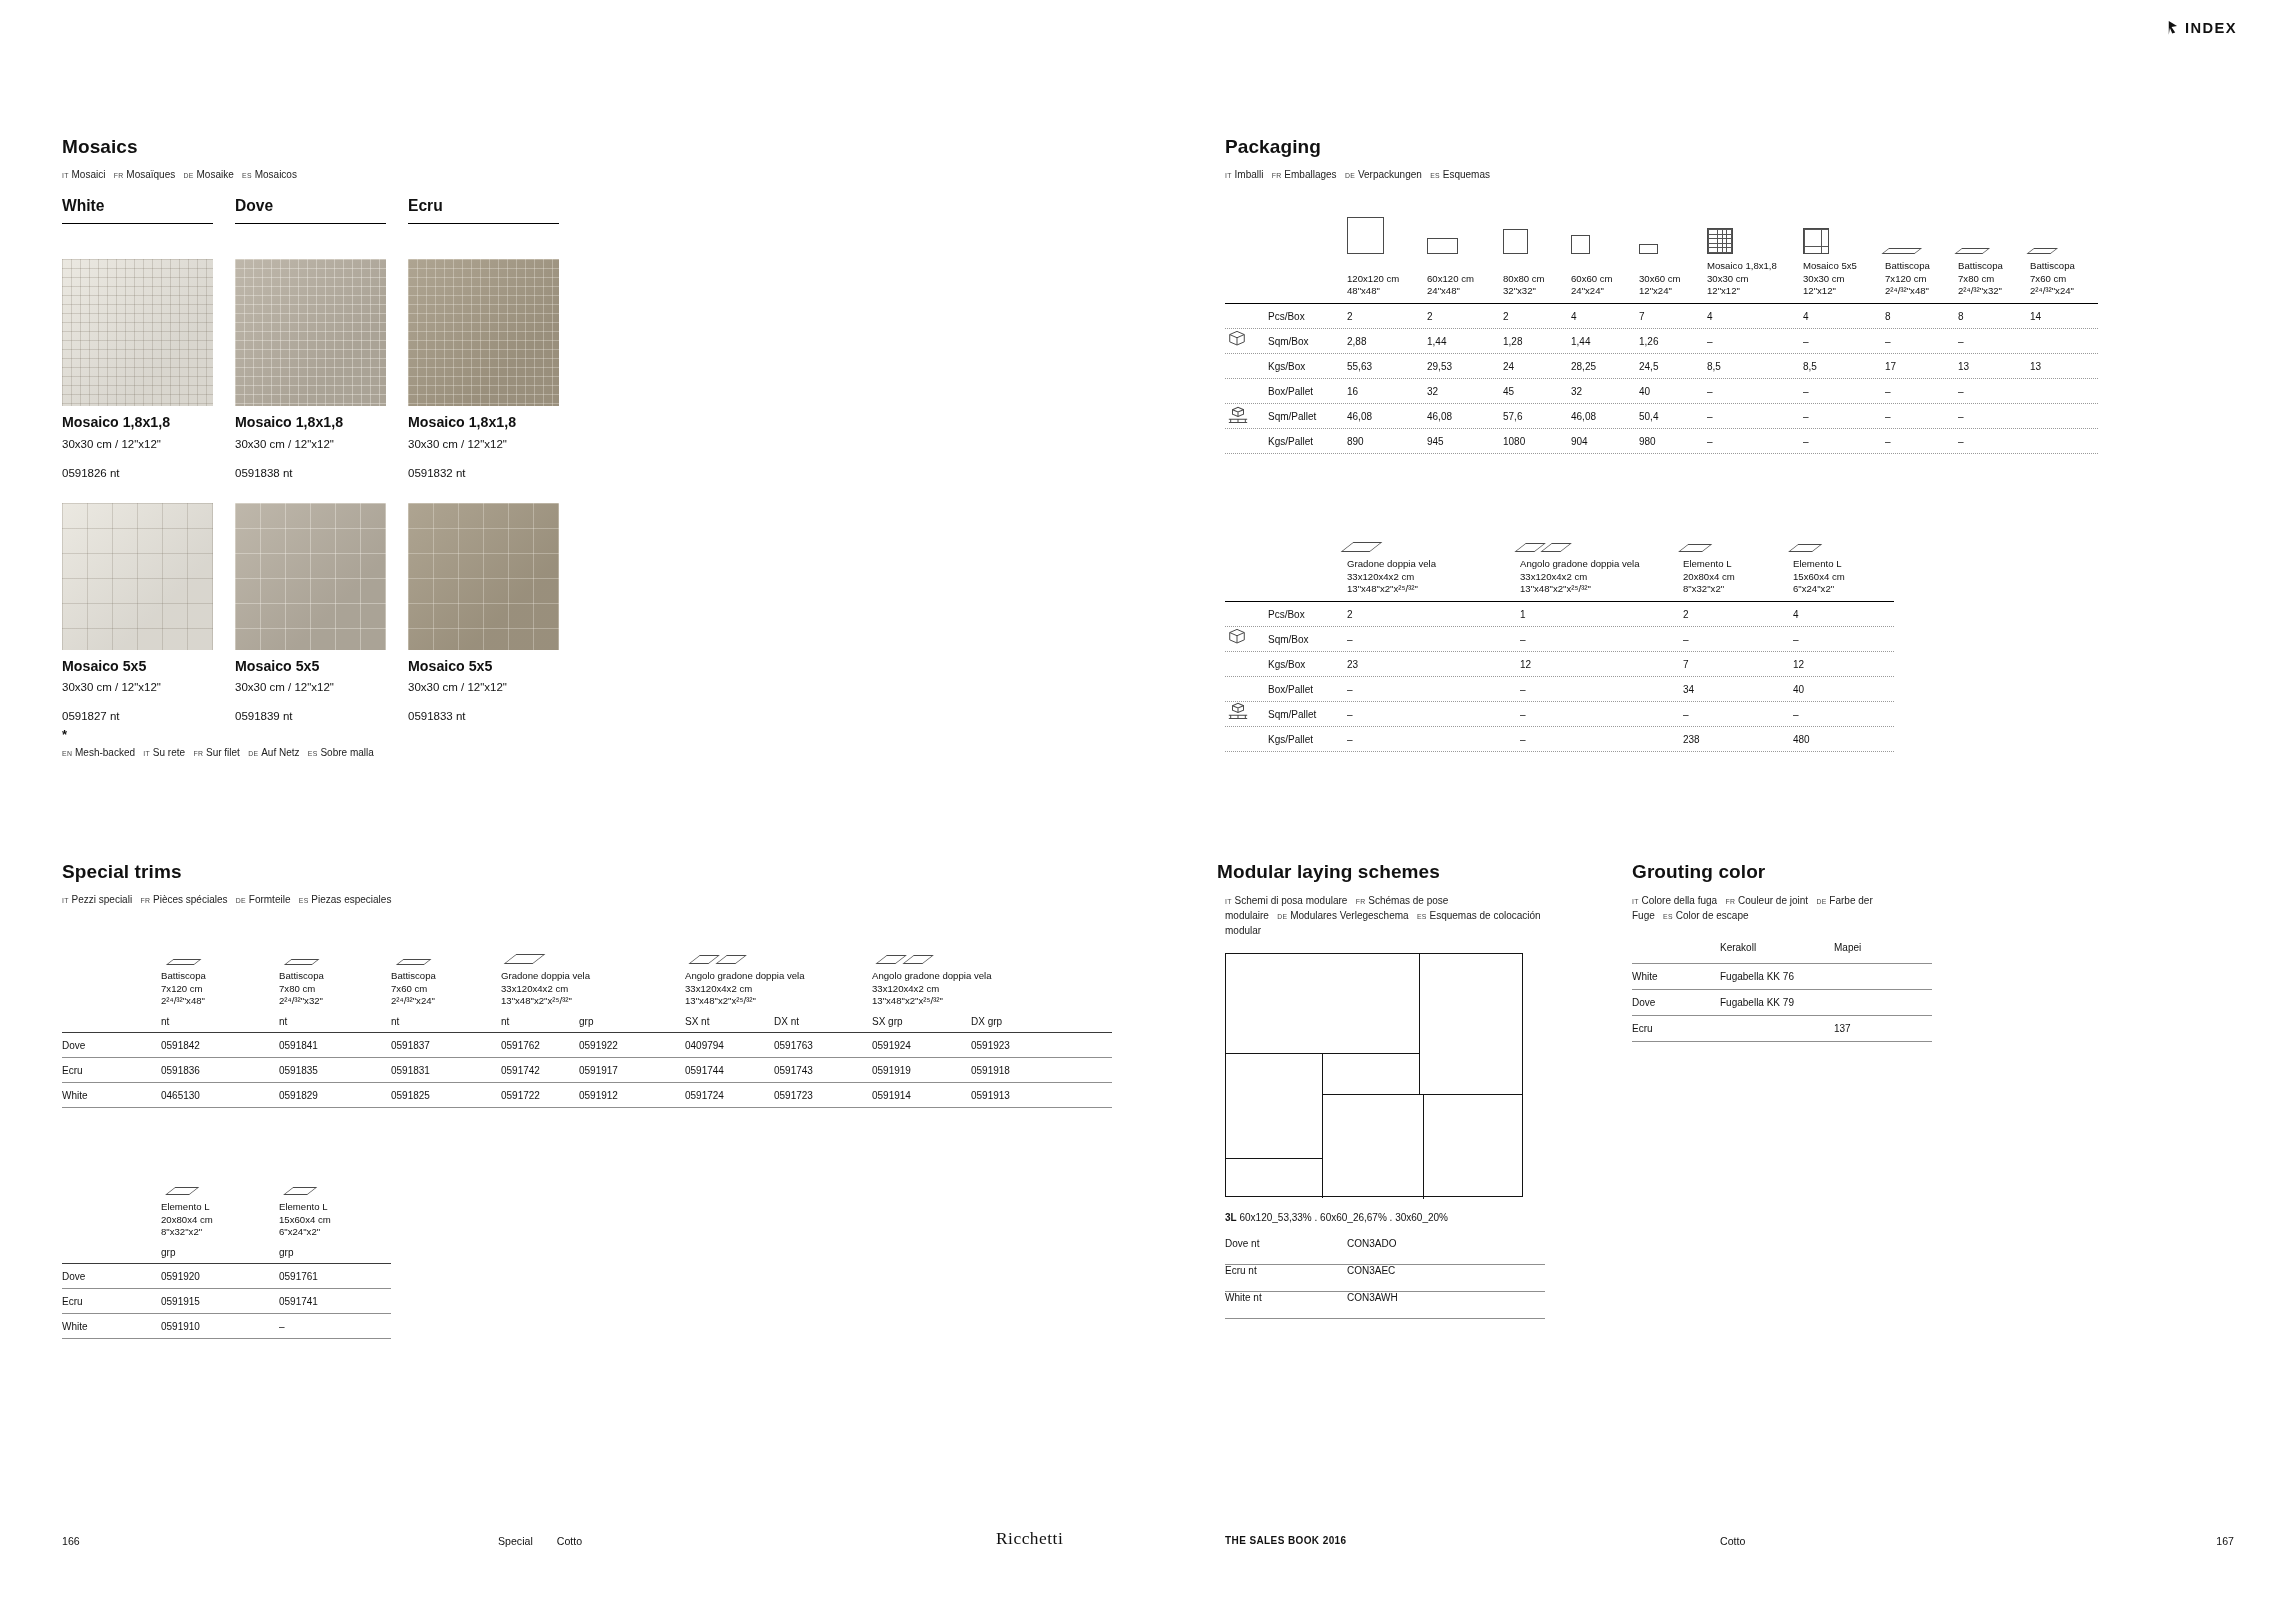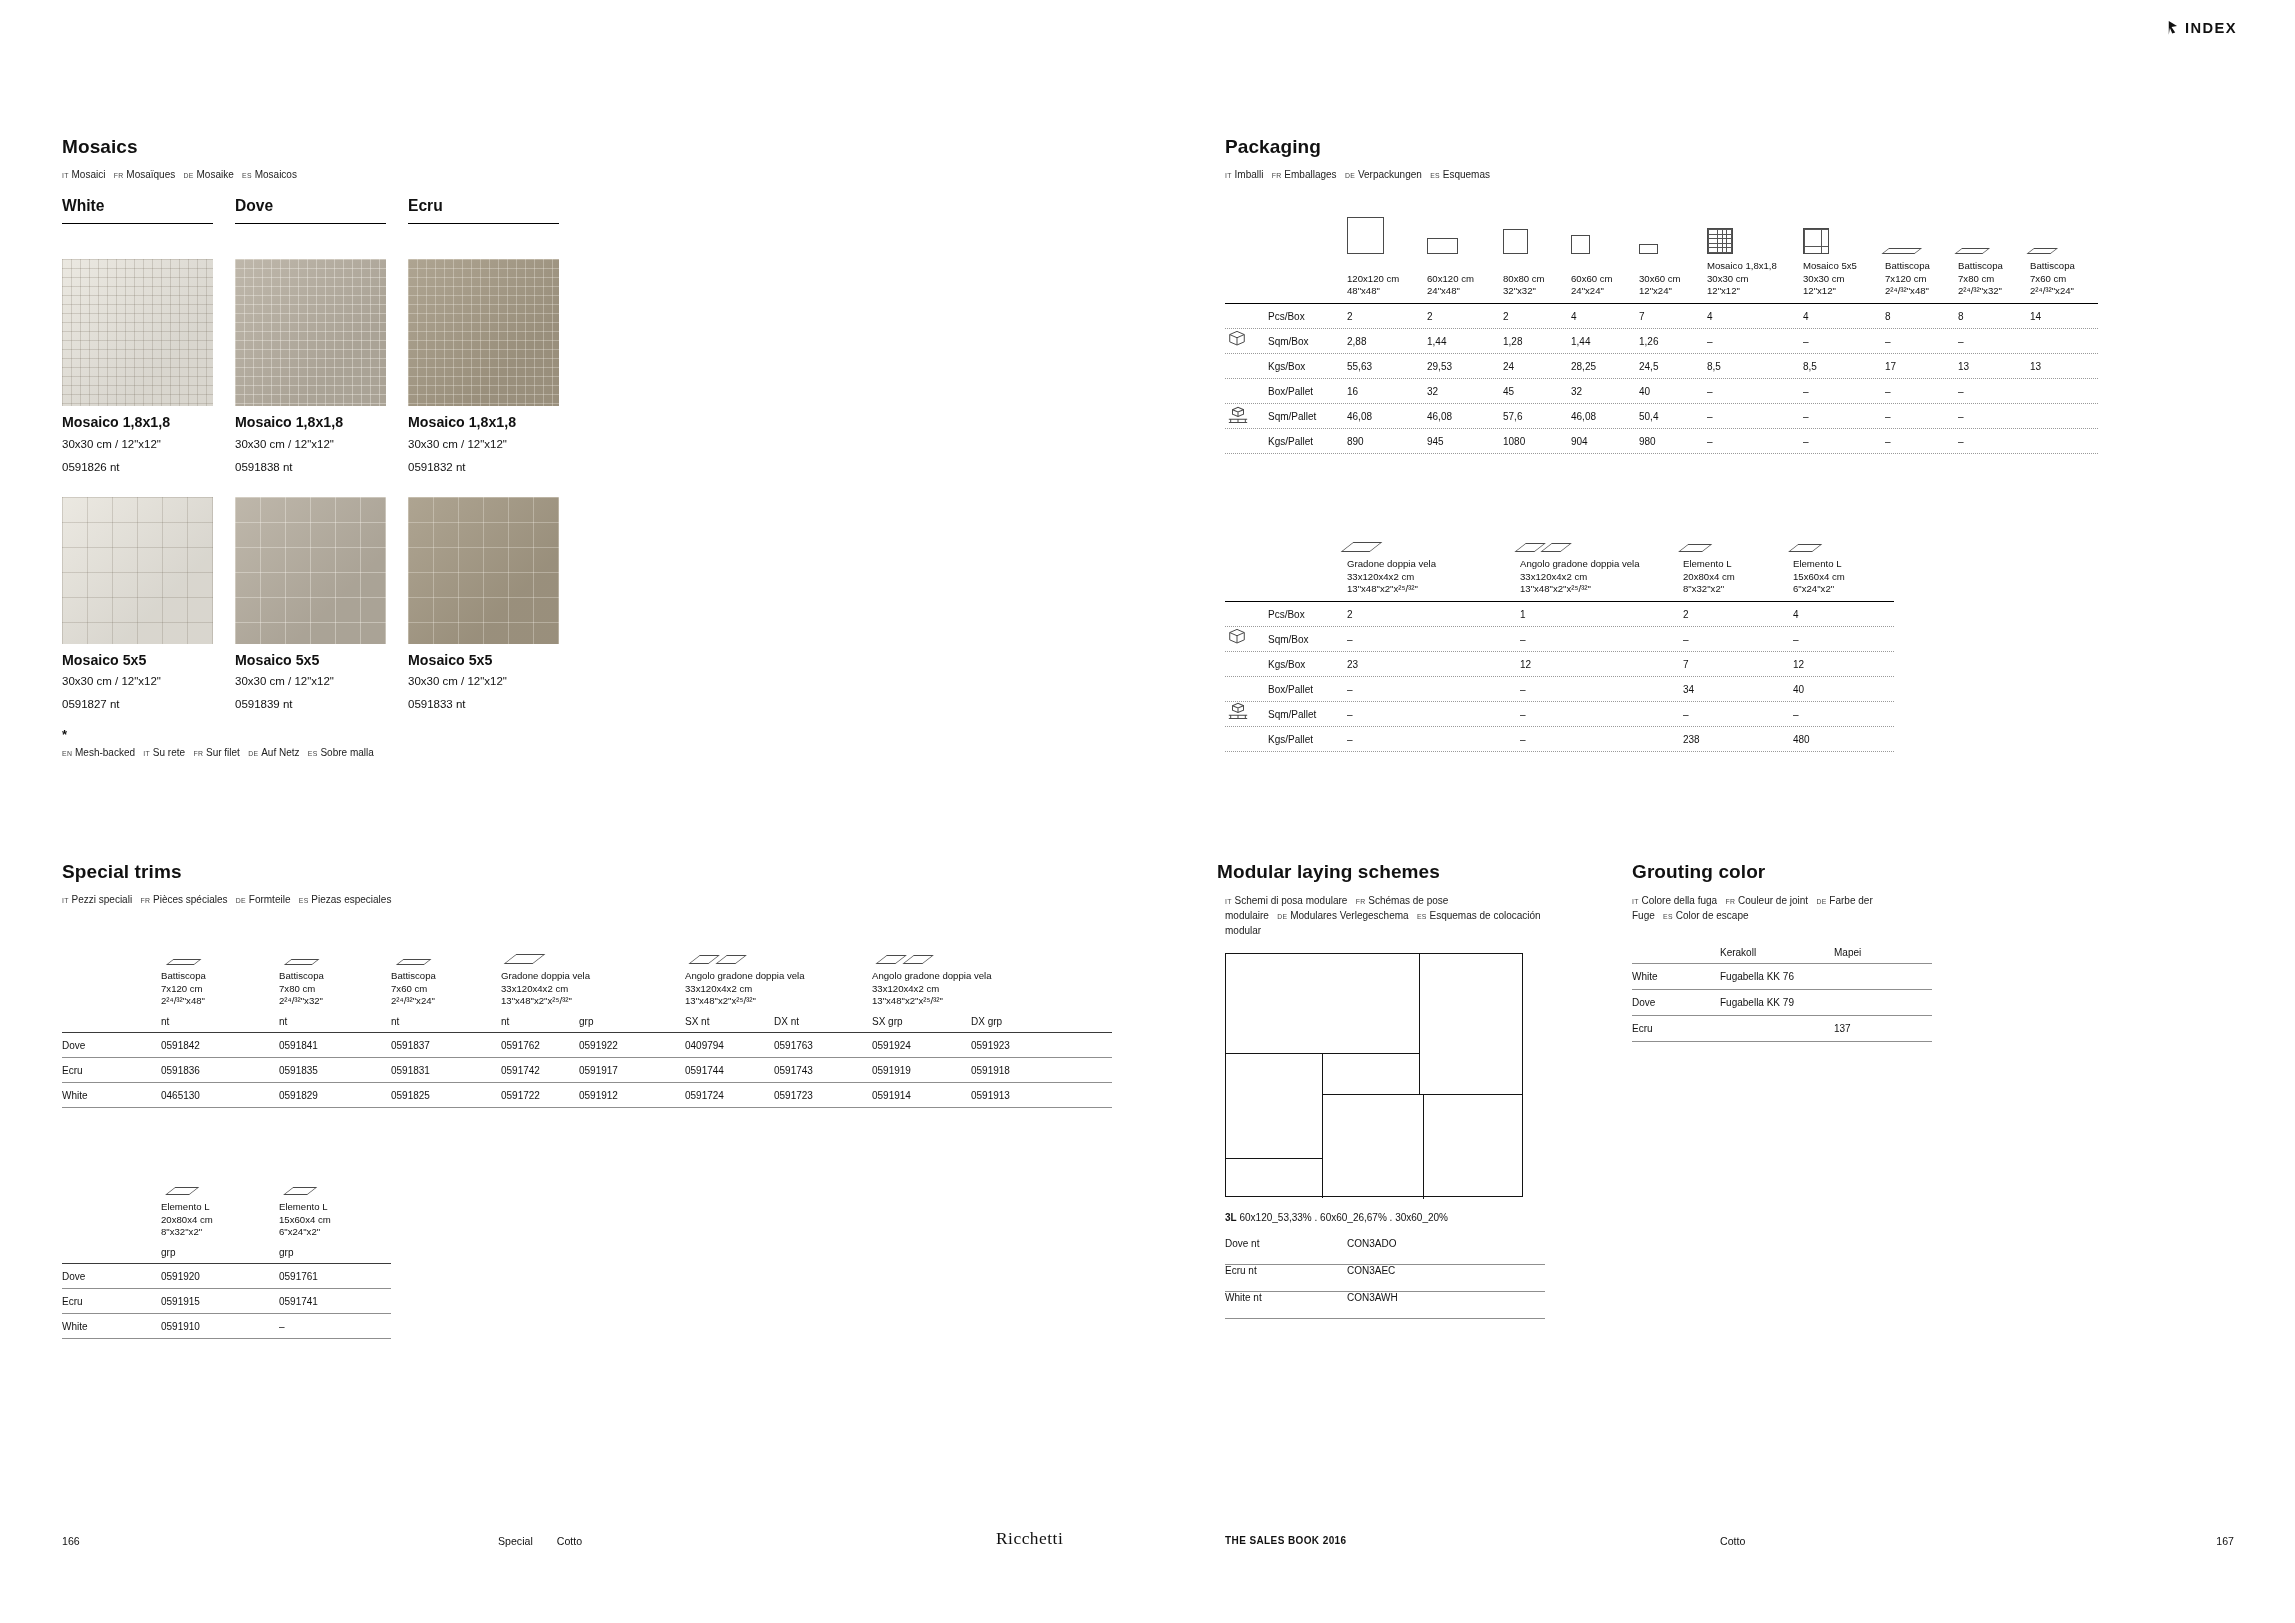--- a/index.html
+++ b/index.html
@@ -30,21 +30,21 @@
       repeating-linear-gradient(to right, var(--g) 0 0.9px, transparent 0.9px var(--cell)),
       repeating-linear-gradient(to bottom, var(--g) 0 0.9px, transparent 0.9px var(--cell)),
       linear-gradient(135deg, rgba(255,255,255,.10), rgba(0,0,0,.07) 70%);}
   .tile[data-grid="fine"]{--cell:9px}
   .tile[data-grid="coarse"]{--cell:25px}
   .tile[data-color="white"]{--c:#e9e6de;--g:rgba(110,100,85,.22)}
   .tile[data-color="dove"]{--c:#b7afa1;--g:rgba(246,243,236,.38)}
   .tile[data-color="ecru"]{--c:#a59a85;--g:rgba(244,240,231,.32)}
   .cname{font-size:14.2px;font-weight:700;margin-top:8.3px}
   .csize{font-size:11.5px;margin-top:7.3px}
-  .ccode{font-size:11.5px;margin-top:11px}
+  .ccode{font-size:11.5px;margin-top:17px}
   .fstar{font-size:13px;font-weight:700}
 
   
   .rlabel{font-size:10px}
   .v,.sub{font-size:10px}
   .hl1{font-size:9.6px;line-height:12.4px;min-height:12.4px}
   .hicon{height:40px;display:flex;align-items:flex-end;margin-bottom:6.4px;padding-left:9.2px}
   .hicon .p,.hicon .p2{border:1.1px solid #4a4a4a;background:#fff}
   .hicon .p2{display:none;margin-left:6.4px}
   [data-icon="square-xl"] .p{width:37px;height:37px}
@@ -125,21 +125,21 @@
   .hline{position:absolute;height:1.4px;background:#141414}
   .vline{position:absolute;width:1.4px;background:#141414}
   .mod-caption{left:1225px;top:1212px;font-size:10px}
   .mod-caption b{font-weight:700}
   .mod-rows{left:1225px;top:1238px}
   .mod-row{display:flex;align-items:flex-start;height:27px;width:320px;border-bottom:0.9px solid #8f8f8f;font-size:10px}
   .mod-row .rlabel{width:122px}
 
   
   .grout{left:1632px;top:942px;width:300px;font-size:10px}
-  .g-head{display:flex;align-items:center;height:22px;border-bottom:0.9px solid #8f8f8f}
+  .g-head{display:flex;align-items:flex-start;height:22px;border-bottom:0.9px solid #8f8f8f}
   .g-row{display:flex;align-items:center;height:26px;border-bottom:0.9px solid #8f8f8f}
   .g-head>span:nth-child(1),.g-row>span:nth-child(1){width:88px}
   .g-head>span:nth-child(2),.g-row>span:nth-child(2){width:114px}
   .g-head>span:nth-child(3),.g-row>span:nth-child(3){flex:1}
 
   
   .footer-item{top:1535px;font-size:10.6px}
   .brand{font-family:"Liberation Serif",serif;font-size:17.4px;letter-spacing:0.5px;top:1528px}
   .book{font-weight:700;font-size:10px;letter-spacing:0.4px}
 </style>

